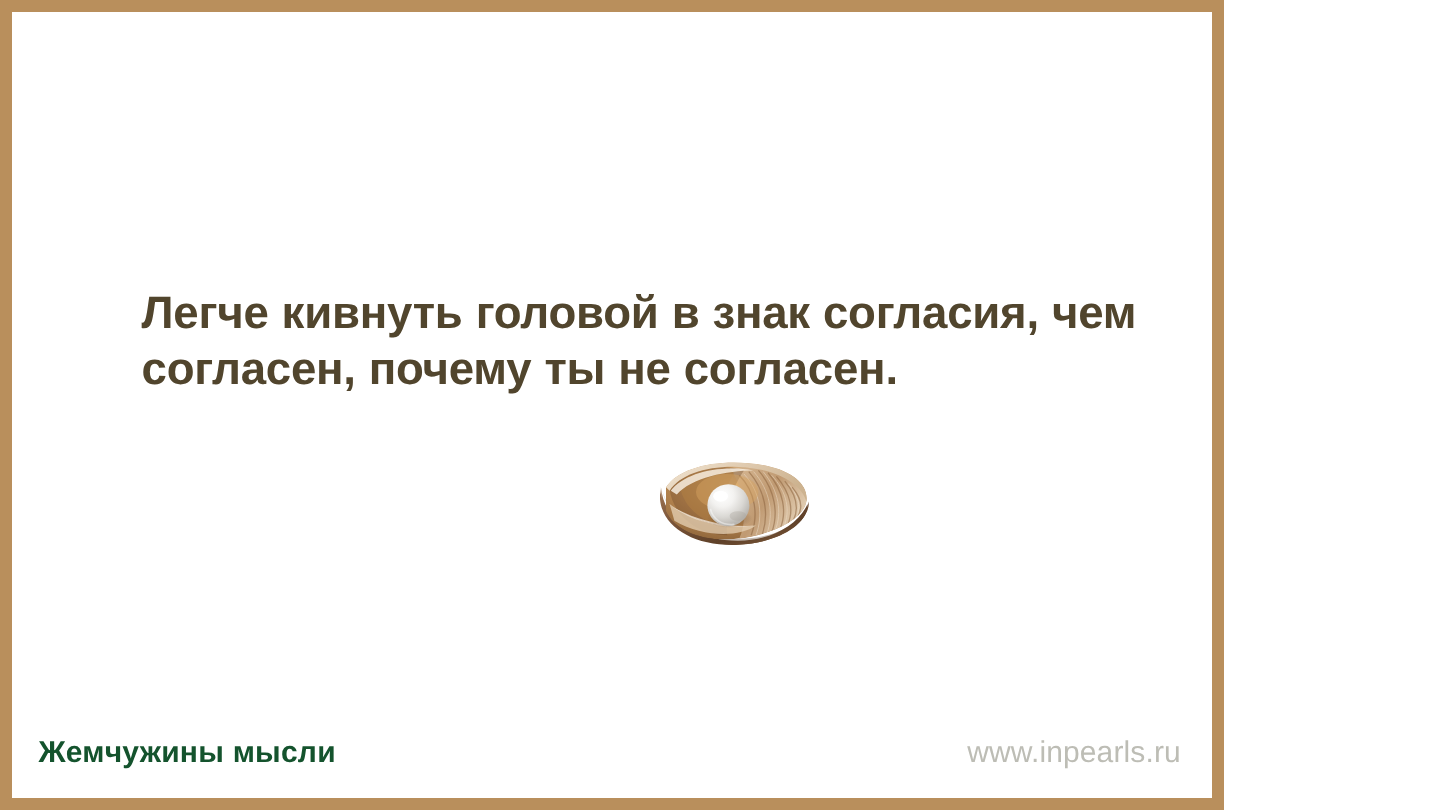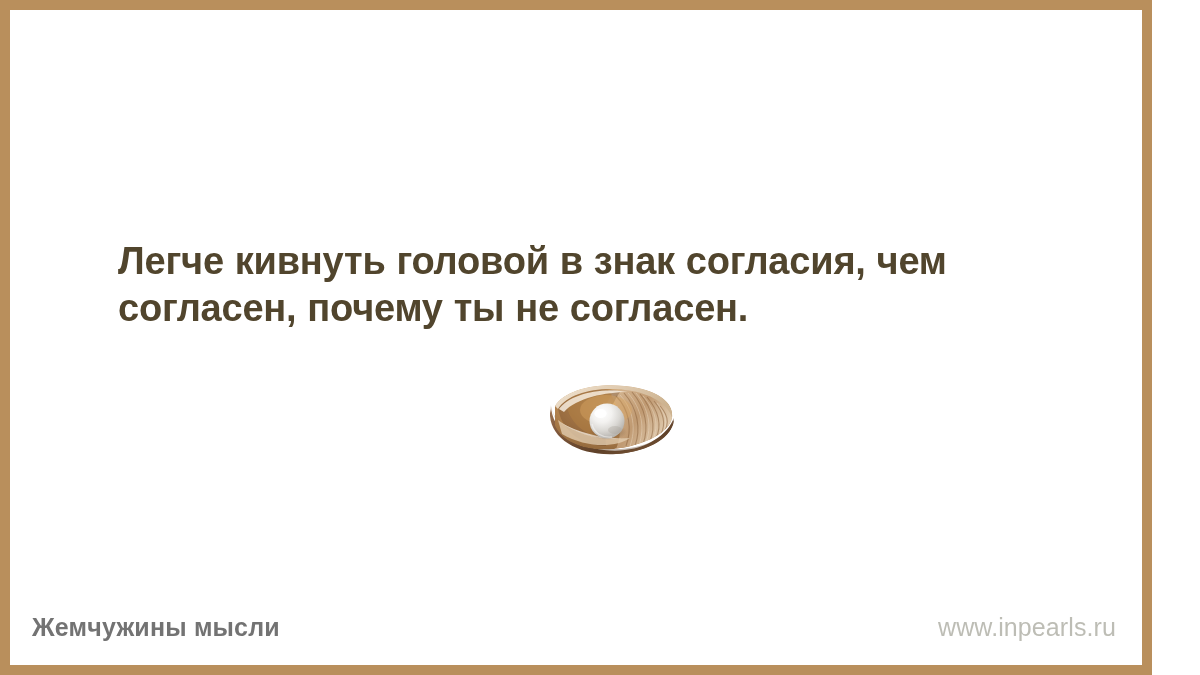--- a/index.html
+++ b/index.html
@@ -7,21 +7,21 @@
     margin: 0;
     padding: 0;
     background: #ffffff;
   }
   body {
     font-family: "Liberation Sans", "DejaVu Sans", sans-serif;
   }
 
   .card {
     position: relative;
-    width: 1152px;
+    width: 1020px;
     height: 675px;
     box-sizing: border-box;
     background: #ffffff;
     border: 10px solid #b98f5c;
     overflow: hidden;
   }
 
   
   .quote-area {
     position: absolute;
@@ -63,21 +63,21 @@
     bottom: 0;
     height: 66px;
   }
   .site-name {
     position: absolute;
     left: 22px;
     top: 14px;
     font-family: "Liberation Sans", "DejaVu Sans", sans-serif;
     font-size: 25px;
     font-weight: 700;
-    color: #737373;
+    color: #14532d;
     letter-spacing: 0.2px;
     white-space: nowrap;
   }
   .site-url {
     position: absolute;
     right: 26px;
     top: 14px;
     font-family: "Liberation Sans", "DejaVu Sans", sans-serif;
     font-size: 25px;
     font-weight: 400;

